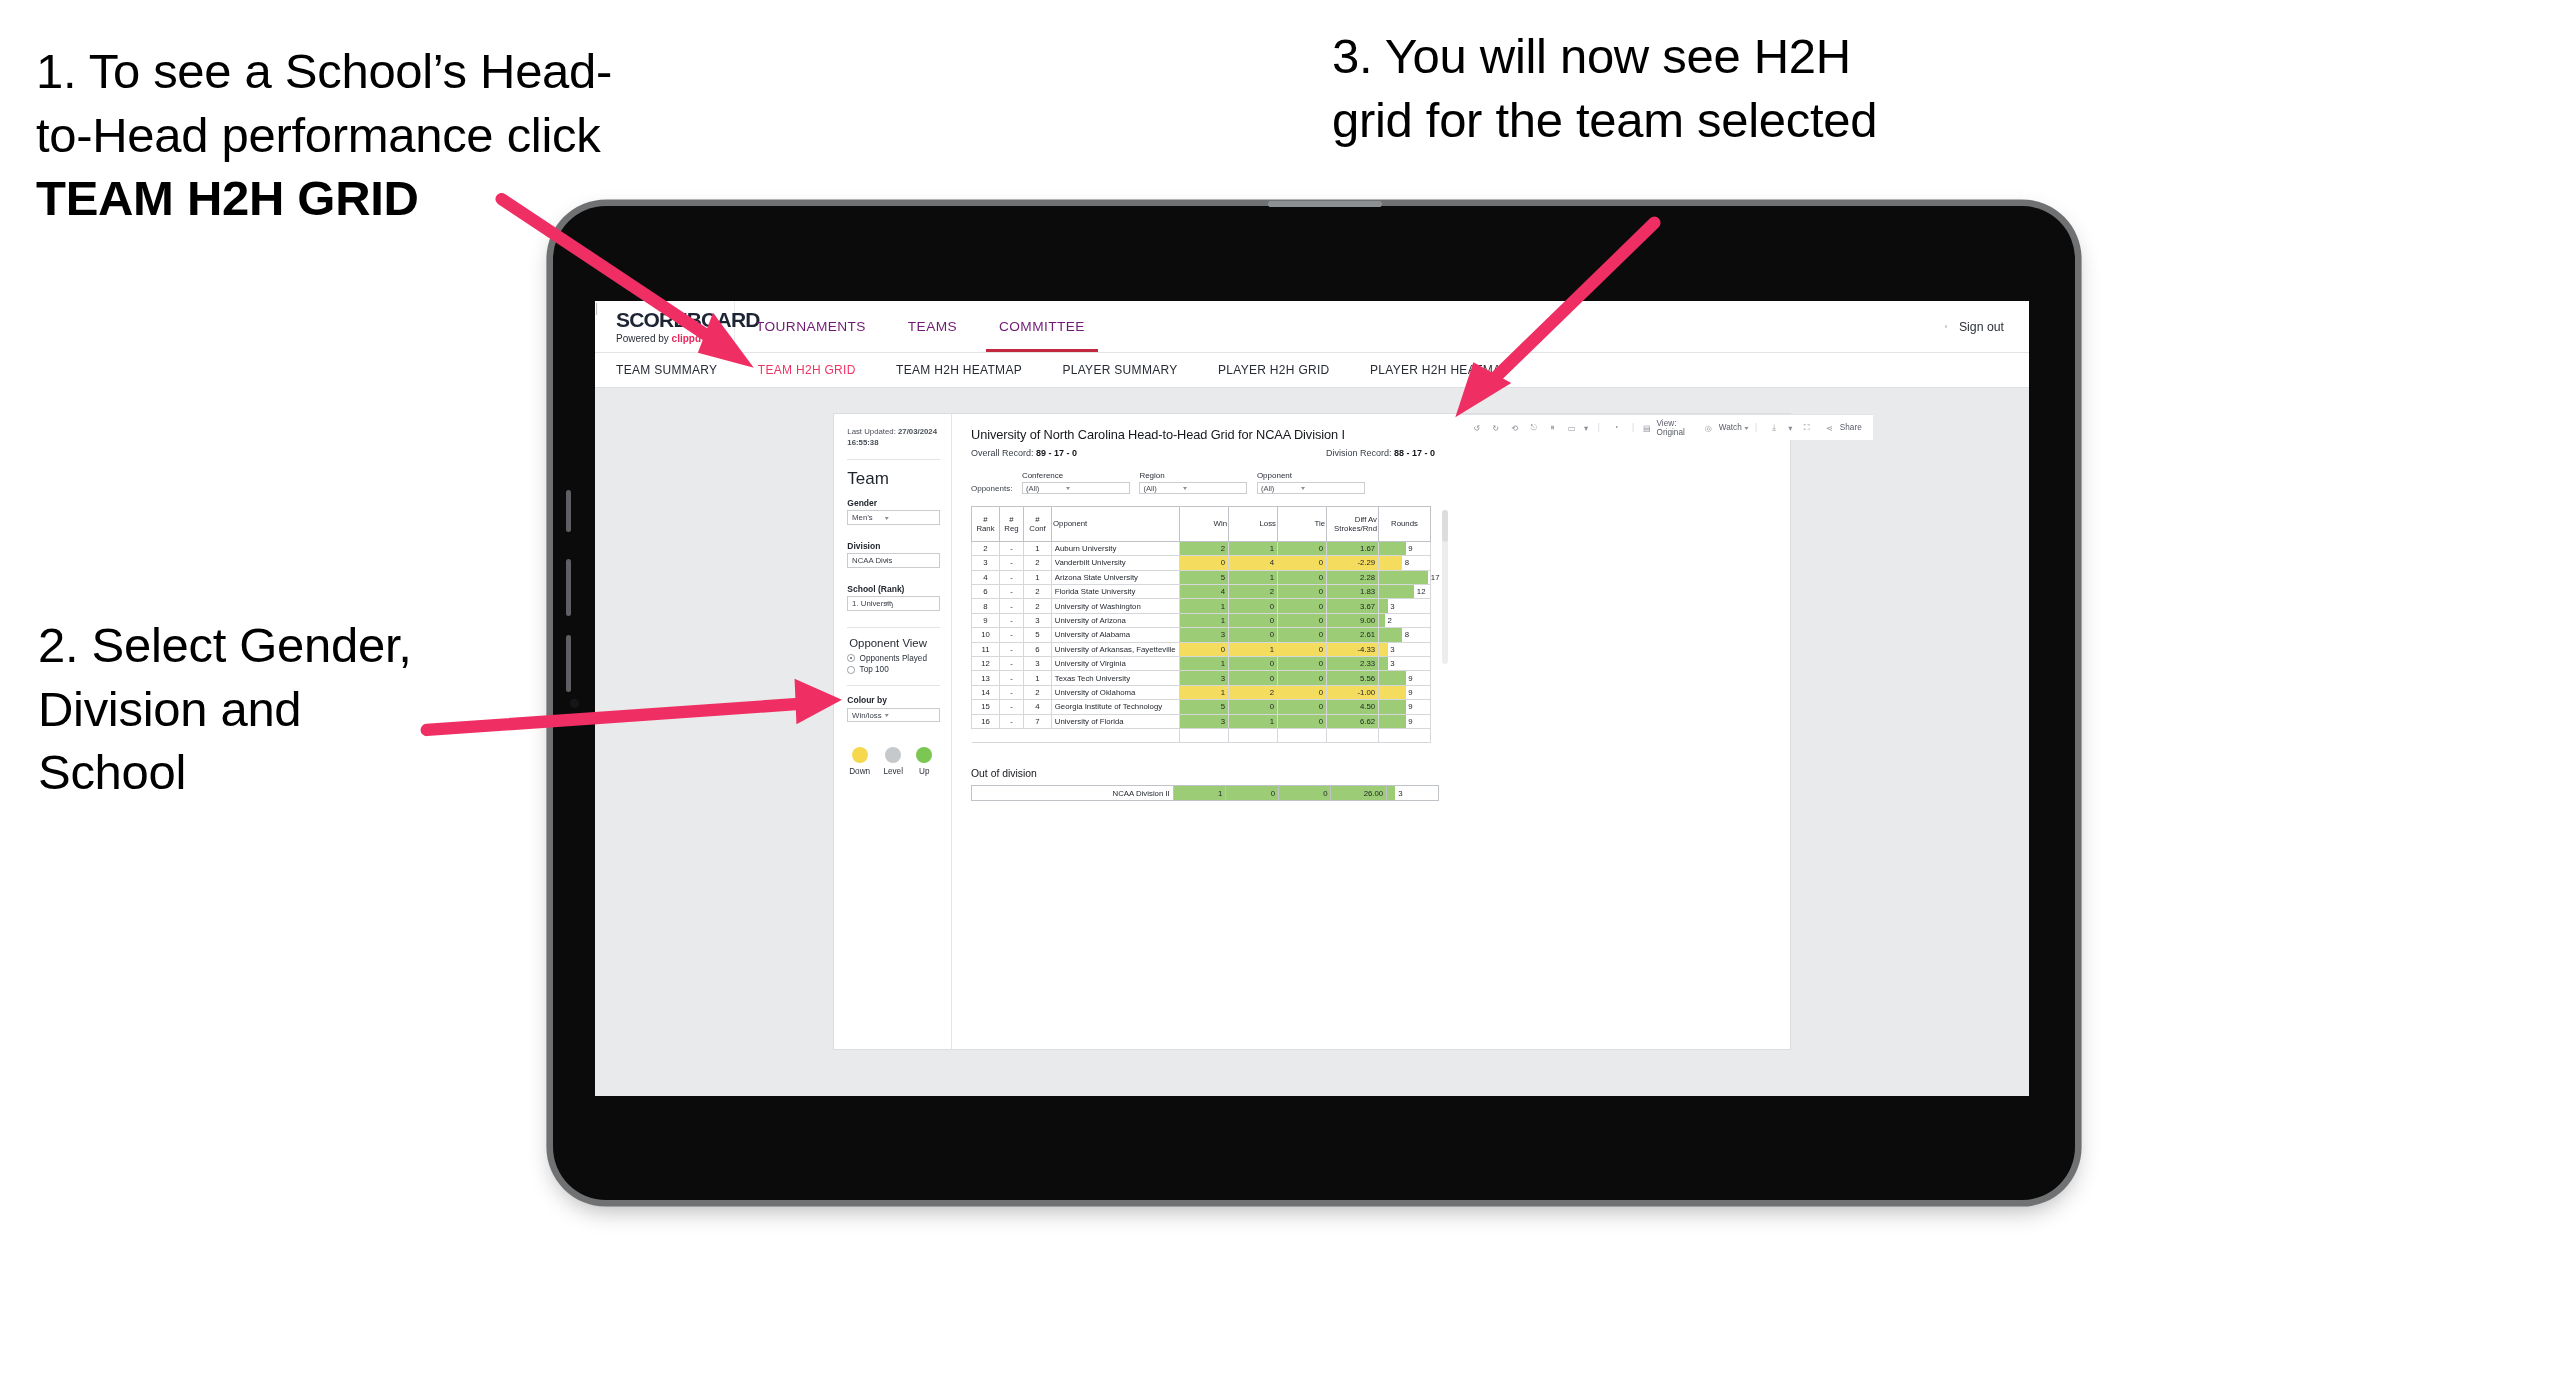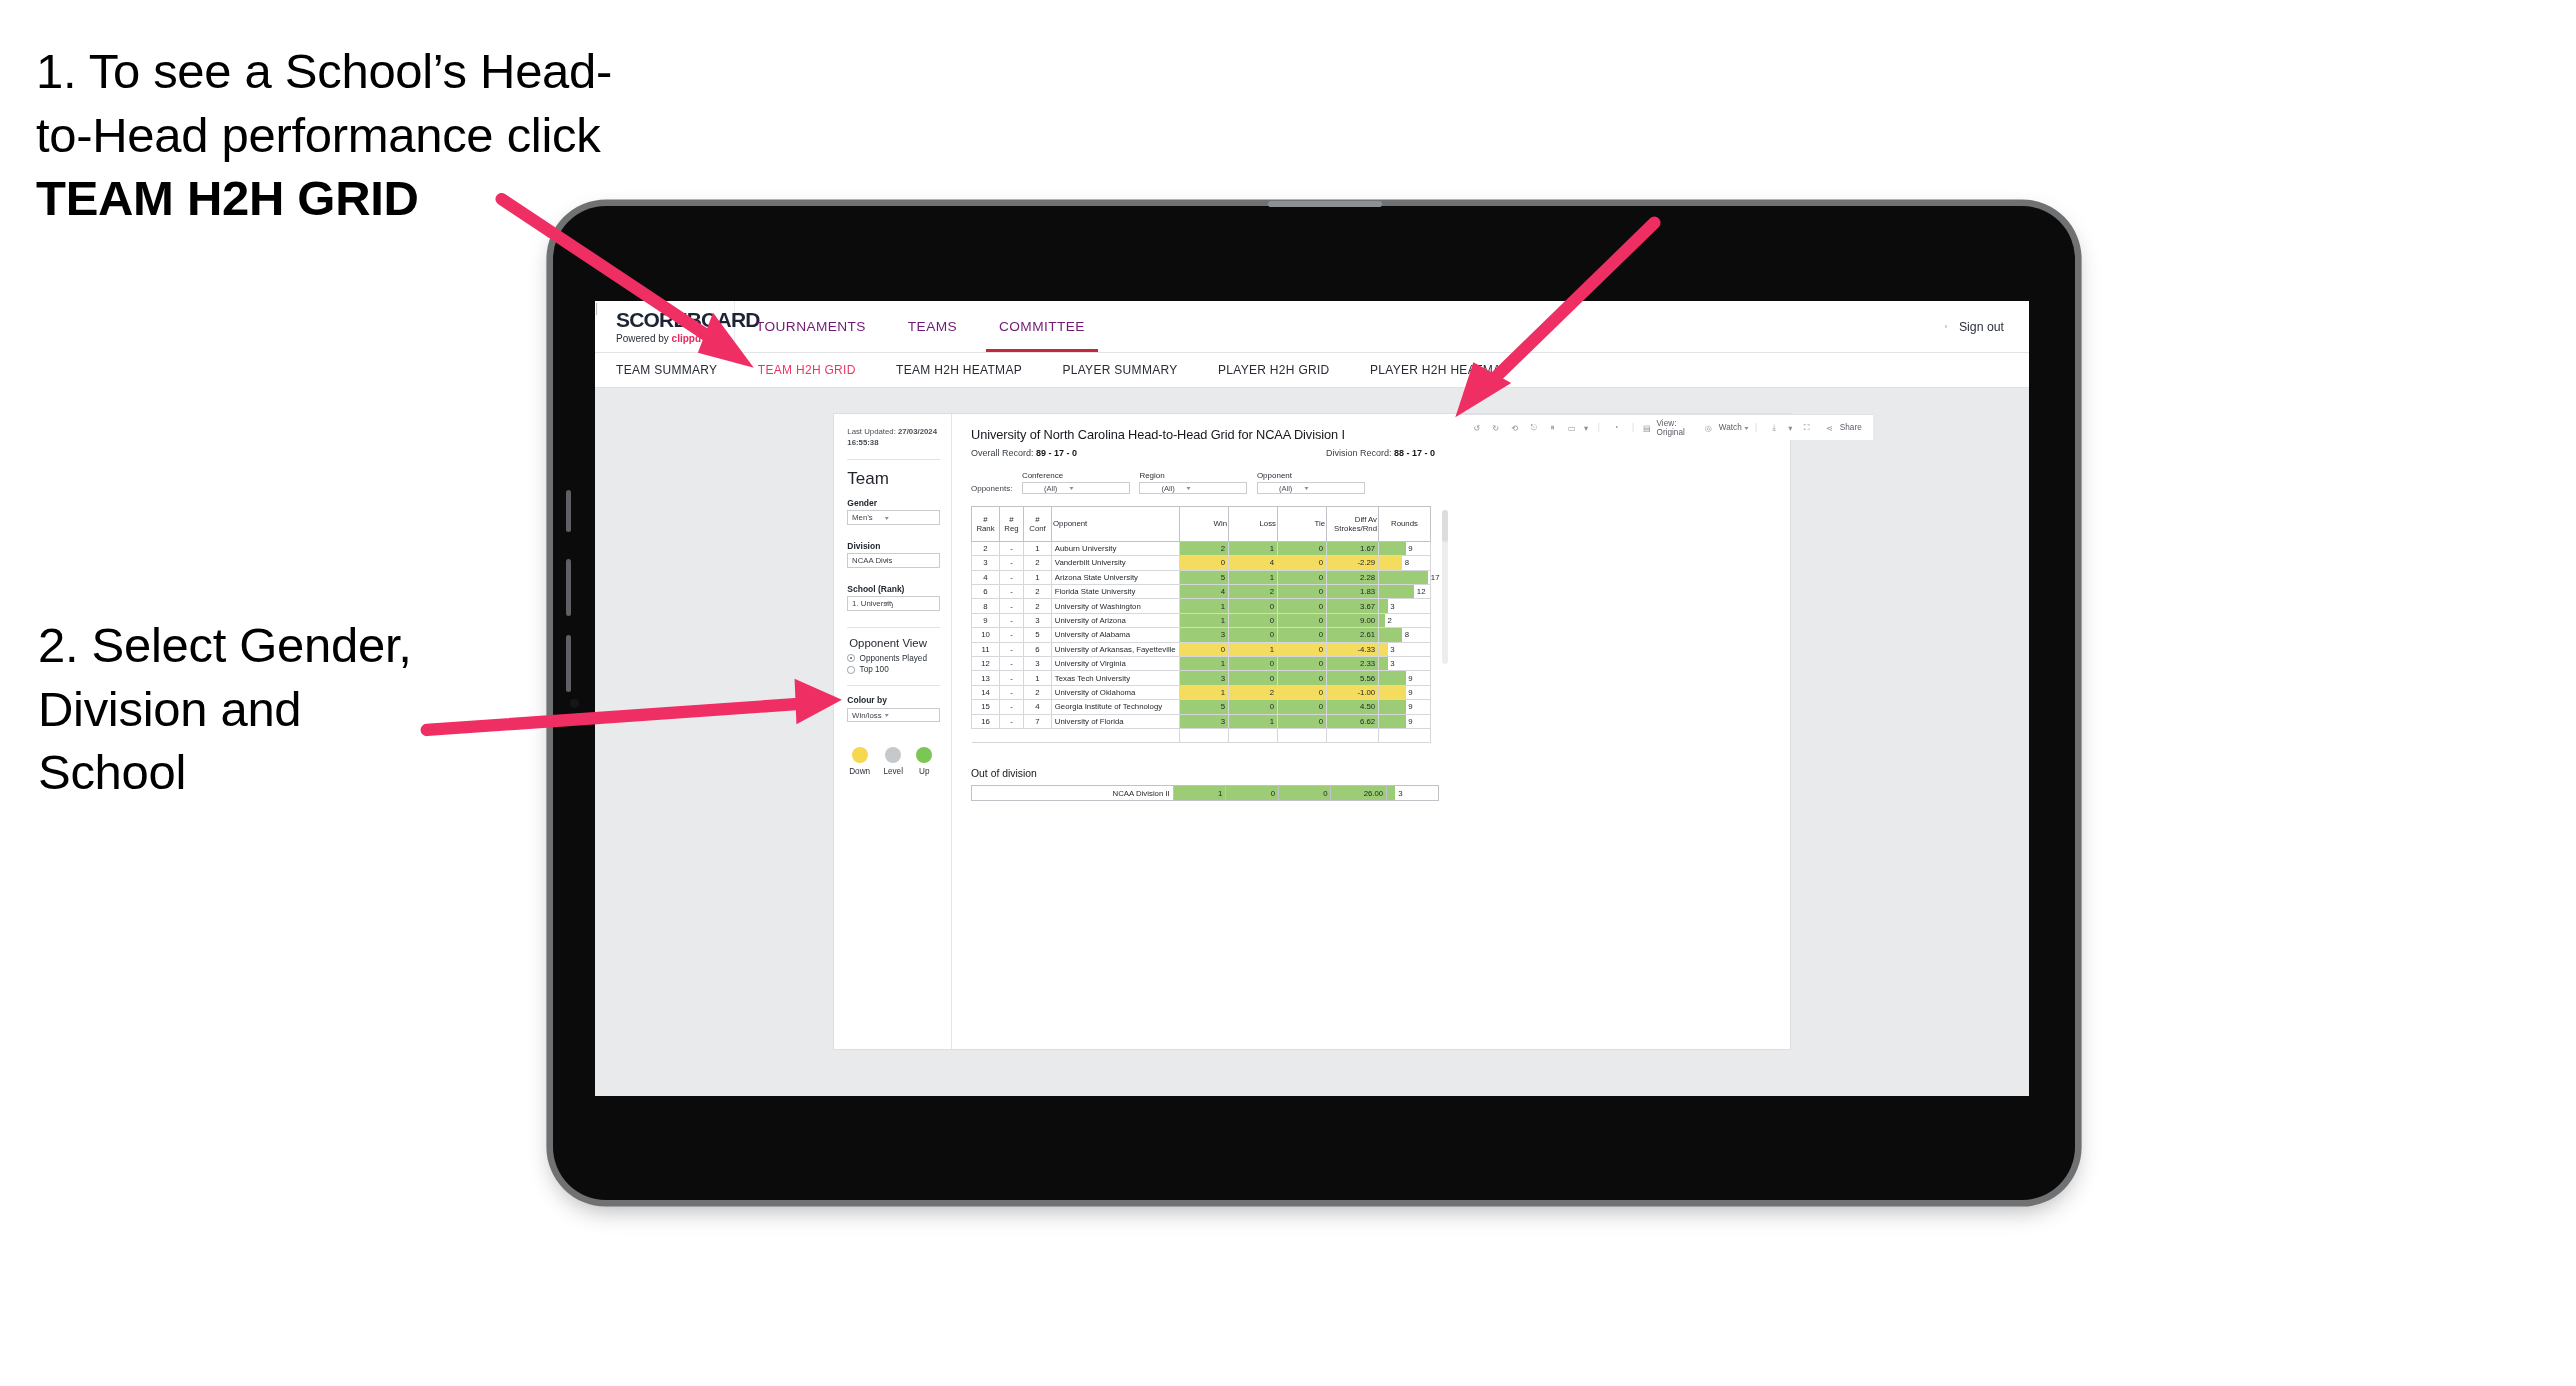--- a/index.html
+++ b/index.html
@@ -87,21 +87,21 @@
   
   .main{flex:1;min-width:0;padding:13.3px 17px 0 19px;box-sizing:border-box;position:relative;}
   .vtitle{font-size:12.8px;color:#16181d;letter-spacing:-0.1px;}
   .recs{display:flex;margin-top:5.7px;font-size:9px;color:#3b4049;}
   .recs b{color:#111418;font-weight:bold;}
   .rec2{margin-left:201px;padding-left:48px;}
   .filters{display:flex;align-items:flex-end;margin-top:13.3px;gap:9.5px;}
   .oplab{font-size:8px;color:#3b4049;padding-bottom:1.9px;}
   .fgrp{display:flex;flex-direction:column;width:108px;}
   .fgrp .fn{font-size:8px;color:#2a2f38;margin-bottom:1.9px;}
-  .fgrp .fbox{height:12.3px;border:0.9px solid #cbcdd1;background:#fff;display:flex;align-items:center;padding:0 21px;font-size:7.6px;color:#4a4f58;box-sizing:border-box;cursor:pointer;}
+  .fgrp .fbox{height:12.3px;border:0.9px solid #cbcdd1;background:#fff;display:flex;align-items:center;padding:0 3px;font-size:7.6px;color:#4a4f58;box-sizing:border-box;cursor:pointer;}
   .fgrp .fbox span{flex:1;}
 
   
   .tblwrap{margin-top:11.4px;position:relative;}
   table.h2h{border-collapse:collapse;table-layout:fixed;width:434px;font-size:7.8px;}
   table.h2h th{
     border:0.9px solid #bfc2c6;background:#fff;color:#1f242c;font-weight:normal;
     height:32px;vertical-align:middle;line-height:1.2;
   }
   table.h2h td{border:0.9px solid #d5d7da;height:13.4px;padding:0 2.8px;color:#1e2228;vertical-align:middle;}
@@ -144,20 +144,24 @@
     <div>to-Head performance click</div>
     <div><b>TEAM H2H GRID</b></div>
   </div>
 
   <div class="anno" id="anno2">
     <div>2. Select Gender,</div>
     <div>Division and</div>
     <div>School</div>
   </div>
 
+  <div class="anno" id="anno3">
+    <div>3. You will now see H2H</div>
+    <div>grid for the team selected</div>
+  </div>
 
   <div class="tablet">
     <div class="topnotch"></div>
     <div class="cam"></div>
     <div class="btn-s btn1"></div>
     <div class="btn-s btn2"></div>
     <div class="btn-s btn3"></div>
 
     <div class="screen">
 

